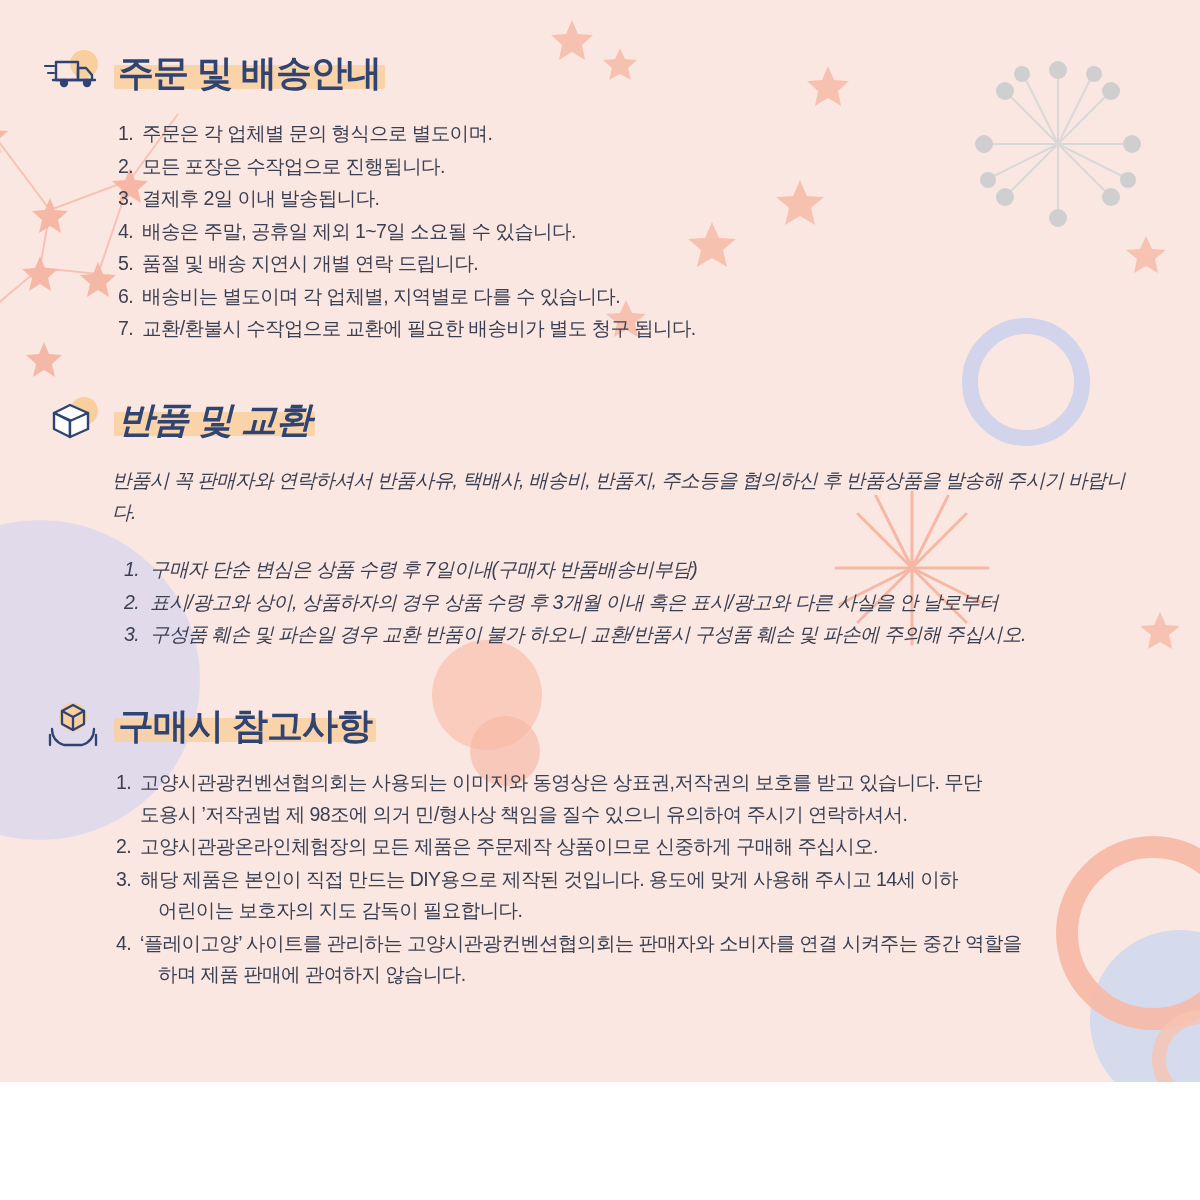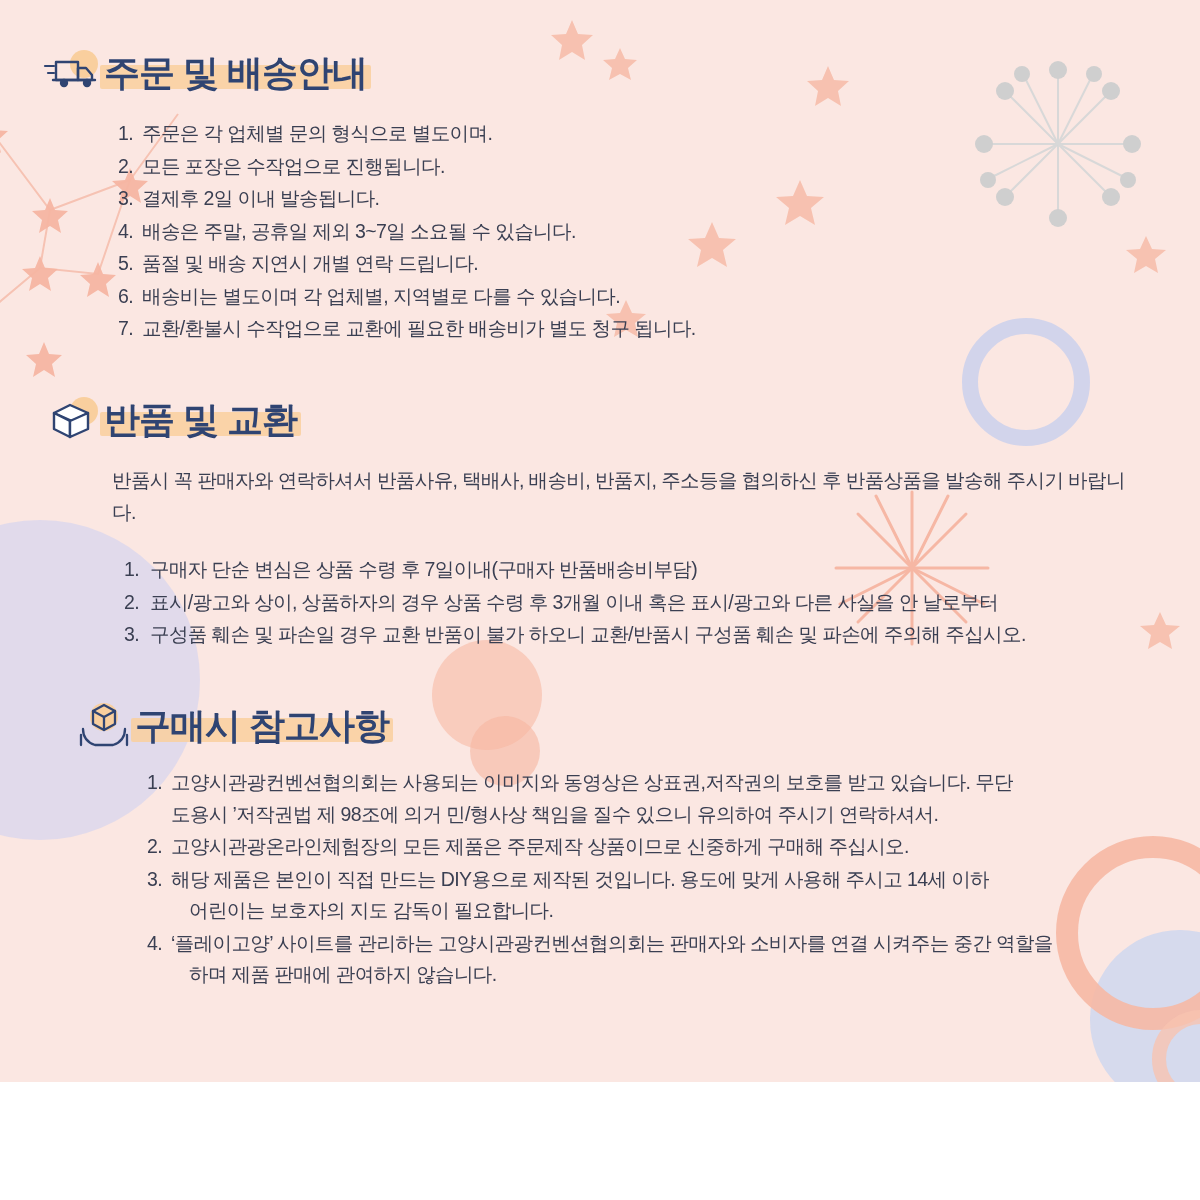--- a/index.html
+++ b/index.html
@@ -23,21 +23,21 @@
   .white-strip{
     position:absolute;left:0;right:0;bottom:0;height:118px;background:#ffffff;
   }
 
   
   .content{position:relative;z-index:5;padding:0;}
 
   .section{position:relative;}
 
   .head{
-    display:flex;align-items:center;
+    display:flex;align-items:center;gap:14px;
     padding-left:42px;
   }
   .head .icon-wrap{
     position:relative;width:62px;height:62px;flex:0 0 62px;
   }
   .head h2{
     margin:0;
     font-size:36px;
     font-weight:bold;
     letter-spacing:-1px;
@@ -66,28 +66,28 @@
   }
   ol.numbered li .num{
     position:absolute;left:0;top:0;
   }
 
   
   #sec-delivery{padding-top:42px;}
   #sec-delivery .list{margin-top:14px;padding-left:118px;}
 
   
-  #sec-return{margin-top:44px;}
+  #sec-return{margin-top:44px;font-style:italic;}
   #sec-return .intro{margin-top:14px;padding-left:112px;padding-right:52px;}
   #sec-return .list{margin-top:26px;padding-left:124px;padding-right:36px;}
   #sec-return .list li{padding-left:26px;}
   #sec-return .list li .sub{display:block;padding-left:16px;}
 
   
-  #sec-notice{margin-top:44px;padding-left:31px;}
+  #sec-notice{margin-top:44px;}
   #sec-notice .list{margin-top:10px;padding-left:116px;padding-right:40px;}
   #sec-notice .list li{padding-left:24px;}
   #sec-notice .list li .sub{display:block;padding-left:18px;}
 </style>
 </head>
 <body>
 
 <div class="page">
 
   <div class="bg">
@@ -206,21 +206,21 @@
         <h2>
           <span class="hl"></span>
           <span>주문 및 배송안내</span>
         </h2>
       </div>
 
       <ol class="numbered body-text list">
         <li><span class="num">1.</span><span>주문은 각 업체별 문의 형식으로 별도이며.</span></li>
         <li><span class="num">2.</span><span>모든 포장은 수작업으로 진행됩니다.</span></li>
         <li><span class="num">3.</span><span>결제후 2일 이내 발송됩니다.</span></li>
-        <li><span class="num">4.</span><span>배송은 주말, 공휴일 제외 3~7일 소요될 수 있습니다.</span></li>
+        <li><span class="num">4.</span><span>배송은 주말, 공휴일 제외 1~7일 소요될 수 있습니다.</span></li>
         <li><span class="num">5.</span><span>품절 및 배송 지연시 개별 연락 드립니다.</span></li>
         <li><span class="num">6.</span><span>배송비는 별도이며 각 업체별, 지역별로 다를 수 있습니다.</span></li>
         <li><span class="num">7.</span><span>교환/환불시 수작업으로 교환에 필요한 배송비가 별도 청구 됩니다.</span></li>
       </ol>
     </section>
 
     <section class="section" id="sec-return">
       <div class="head">
         <div class="icon-wrap">
           <svg width="62" height="62" viewBox="0 0 62 62">

